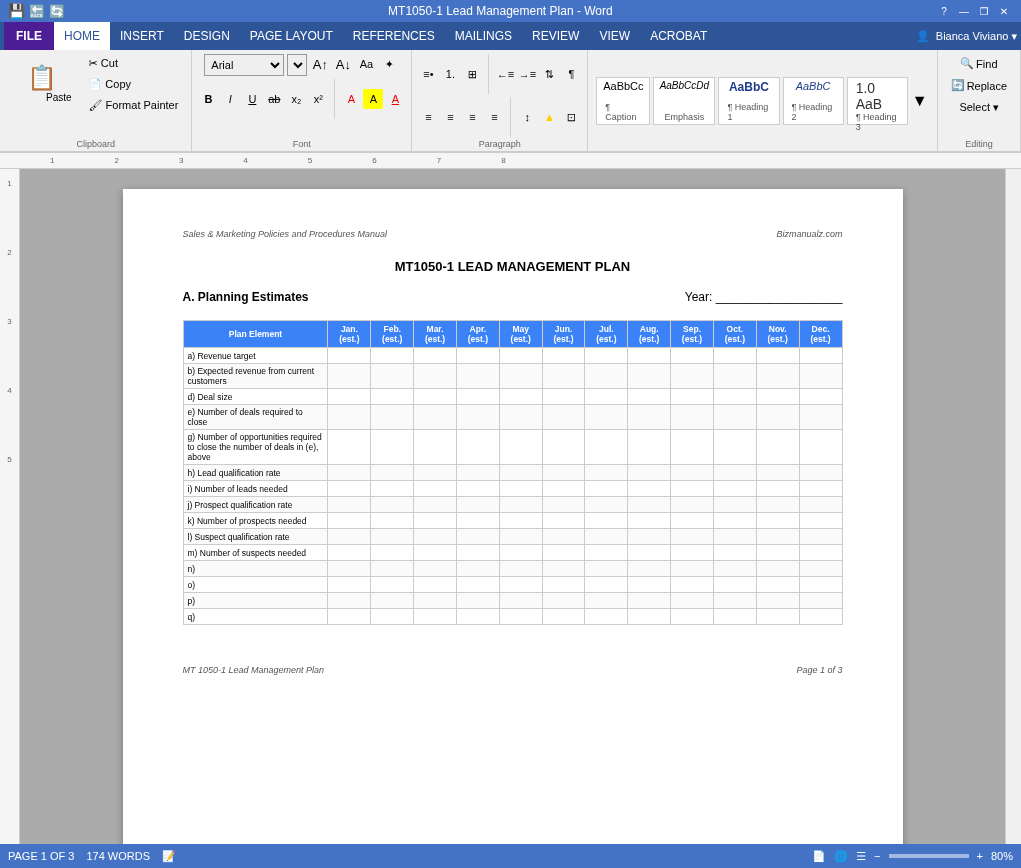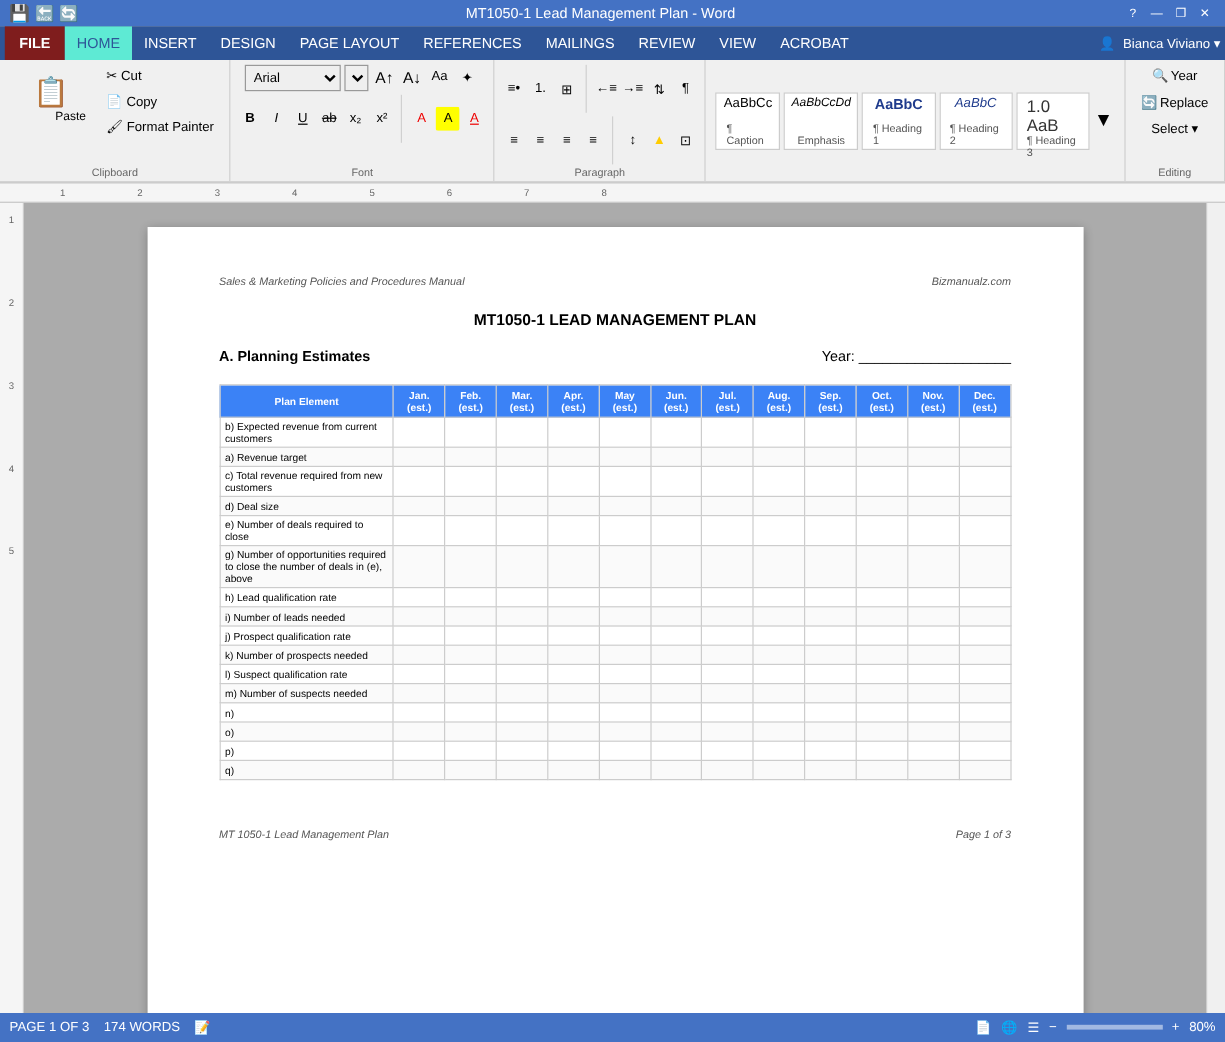--- a/index.html
+++ b/index.html
@@ -26,38 +26,38 @@
 
     
     .menu-bar {
       background: #2e5597;
       display: flex;
       align-items: center;
       height: 28px;
       padding: 0 4px;
     }
     .file-btn {
-      background: #7f1d1d;
+      background: #4c1d95;
       color: white;
       padding: 4px 12px;
       font-size: 12px;
       font-weight: bold;
       cursor: pointer;
       height: 100%;
       display: flex; align-items: center;
     }
     .menu-item {
       color: white;
       padding: 4px 10px;
       font-size: 12px;
       cursor: pointer;
       height: 100%;
       display: flex; align-items: center;
     }
-    .menu-item:hover, .menu-item.active { background: #5eead4; color: #2e5597; }
+    .menu-item:hover, .menu-item.active { background: #ffffff; color: #2e5597; }
     .menu-item.active { color: #2e5597; }
     .ribbon-btn {
       padding: 2px 6px;
       background: transparent;
       border: 1px solid transparent;
       cursor: pointer;
       font-size: 11px;
       border-radius: 2px;
       display: flex; align-items: center; gap: 2px;
     }
@@ -438,21 +438,21 @@
           <span style="font-size:14px;color:#333;">1.0 AaB</span>
           <span class="style-name">¶ Heading 3</span>
         </div>
       </div>
       <button class="fmt-btn" style="align-self:center;font-size:16px;">▼</button>
     </div>
 
     <div class="rg">
       <div class="rg-top" style="flex-direction:column;gap:3px;">
         <button class="ribbon-btn">
-          🔍 <span>Year</span>
+          🔍 <span>Find</span>
         </button>
         <button class="ribbon-btn">
           🔄 <span>Replace</span>
         </button>
         <button class="ribbon-btn">
           <span>Select ▾</span>
         </button>
       </div>
       <div class="rg-label">Editing</div>
     </div>
@@ -508,51 +508,36 @@
             <th class="month-col">Jul.<br>(est.)</th>
             <th class="month-col">Aug.<br>(est.)</th>
             <th class="month-col">Sep.<br>(est.)</th>
             <th class="month-col">Oct.<br>(est.)</th>
             <th class="month-col">Nov.<br>(est.)</th>
             <th class="month-col">Dec.<br>(est.)</th>
           </tr>
         </thead>
         <tbody id="table-body">
         <tr>
+              <td class="row-label">a)  Revenue target</td>
+              <td></td>
+              <td></td>
+              <td></td>
+              <td></td>
+              <td></td>
+              <td></td>
+              <td></td>
+              <td></td>
+              <td></td>
+              <td></td>
+              <td></td>
+              <td></td>
+            </tr>
+            <tr>
               <td class="row-label">b)  Expected revenue from current<br>      customers</td>
-              <td></td>
-              <td></td>
-              <td></td>
-              <td></td>
-              <td></td>
-              <td></td>
-              <td></td>
-              <td></td>
-              <td></td>
-              <td></td>
-              <td></td>
-              <td></td>
-            </tr>
-            <tr>
-              <td class="row-label">a)  Revenue target</td>
-              <td></td>
-              <td></td>
-              <td></td>
-              <td></td>
-              <td></td>
-              <td></td>
-              <td></td>
-              <td></td>
-              <td></td>
-              <td></td>
-              <td></td>
-              <td></td>
-            </tr>
-            <tr>
-              <td class="row-label">c)  Total revenue required from new<br>      customers</td>
               <td></td>
               <td></td>
               <td></td>
               <td></td>
               <td></td>
               <td></td>
               <td></td>
               <td></td>
               <td></td>
               <td></td>

